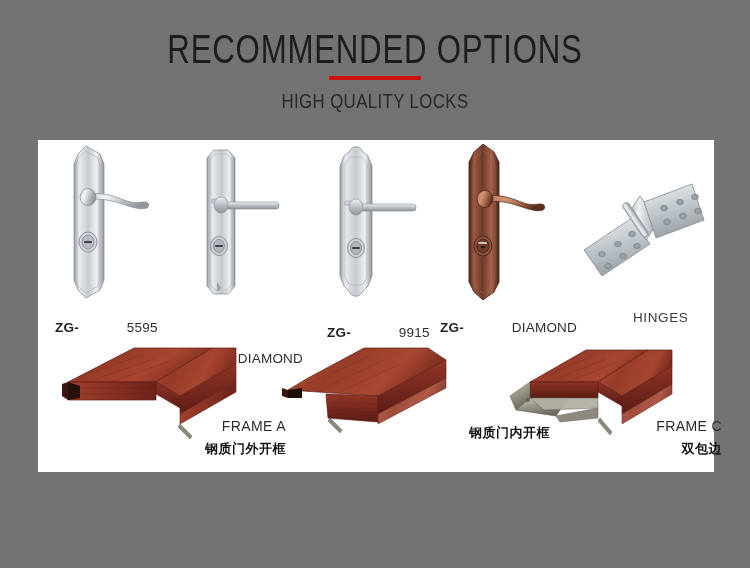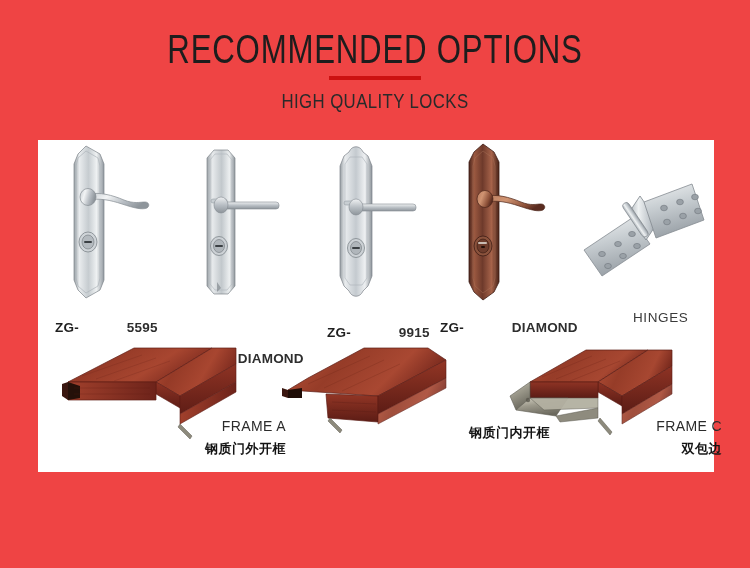--- a/index.html
+++ b/index.html
@@ -2,21 +2,21 @@
 <html><head>
 <meta charset="utf-8">
 <style>
   * { box-sizing: border-box; margin: 0; padding: 0; }
   html, body {
     width: 750px; height: 568px;
     background: #f2f2f4;
     font-family: "Liberation Sans", sans-serif;
     overflow: hidden;
   }
-  .page { position: relative; width: 750px; height: 568px; background: #ef4444; }
+  .page { position: relative; width: 750px; height: 568px; background: #737373; }
 
   
   .header { position: absolute; left: 0; top: 0; width: 750px; text-align: center; }
   .title {
     margin-top: 28px;
     font-size: 40px;
     letter-spacing: 1px;
     color: #1d1d1d;
     font-weight: 400;
     transform: scaleX(0.78);
@@ -62,21 +62,21 @@
   
   .lock-labels { position: absolute; left: 0; top: 168px; width: 676px; height: 30px; }
   .lock-label {
     position: absolute;
     font-size: 13.5px;
     color: #1f1f1f;
     white-space: nowrap;
     letter-spacing: 0.2px;
   }
   .lock-label .pfx { font-weight: 700; }
-  .lock-label .sfx { font-weight: 700; color: #2e2e2e; padding-left: 48px; }
+  .lock-label .sfx { font-weight: 400; color: #2e2e2e; padding-left: 48px; }
   .lock-label.l0 { left: 17px;  top: 12px; }
   .lock-label.l1 { left: 128px; top: 12px; margin-top: 31px; }
   .lock-label.l2 { left: 289px; top: 17px; }
   .lock-label.l3 { left: 402px; top: 12px; }
   .lock-label.l4 { left: 580px; top: 2px;  font-weight: 400; color: #3a3a3a; letter-spacing: 0.6px; margin-left: 15px; }
 
   
   .frames-row { position: absolute; left: 0; top: 198px; width: 676px; height: 134px; }
   .frame-cell { position: absolute; top: 0; width: 200px; height: 110px; }
   .frame-cell.f0 { left: 22px; }

